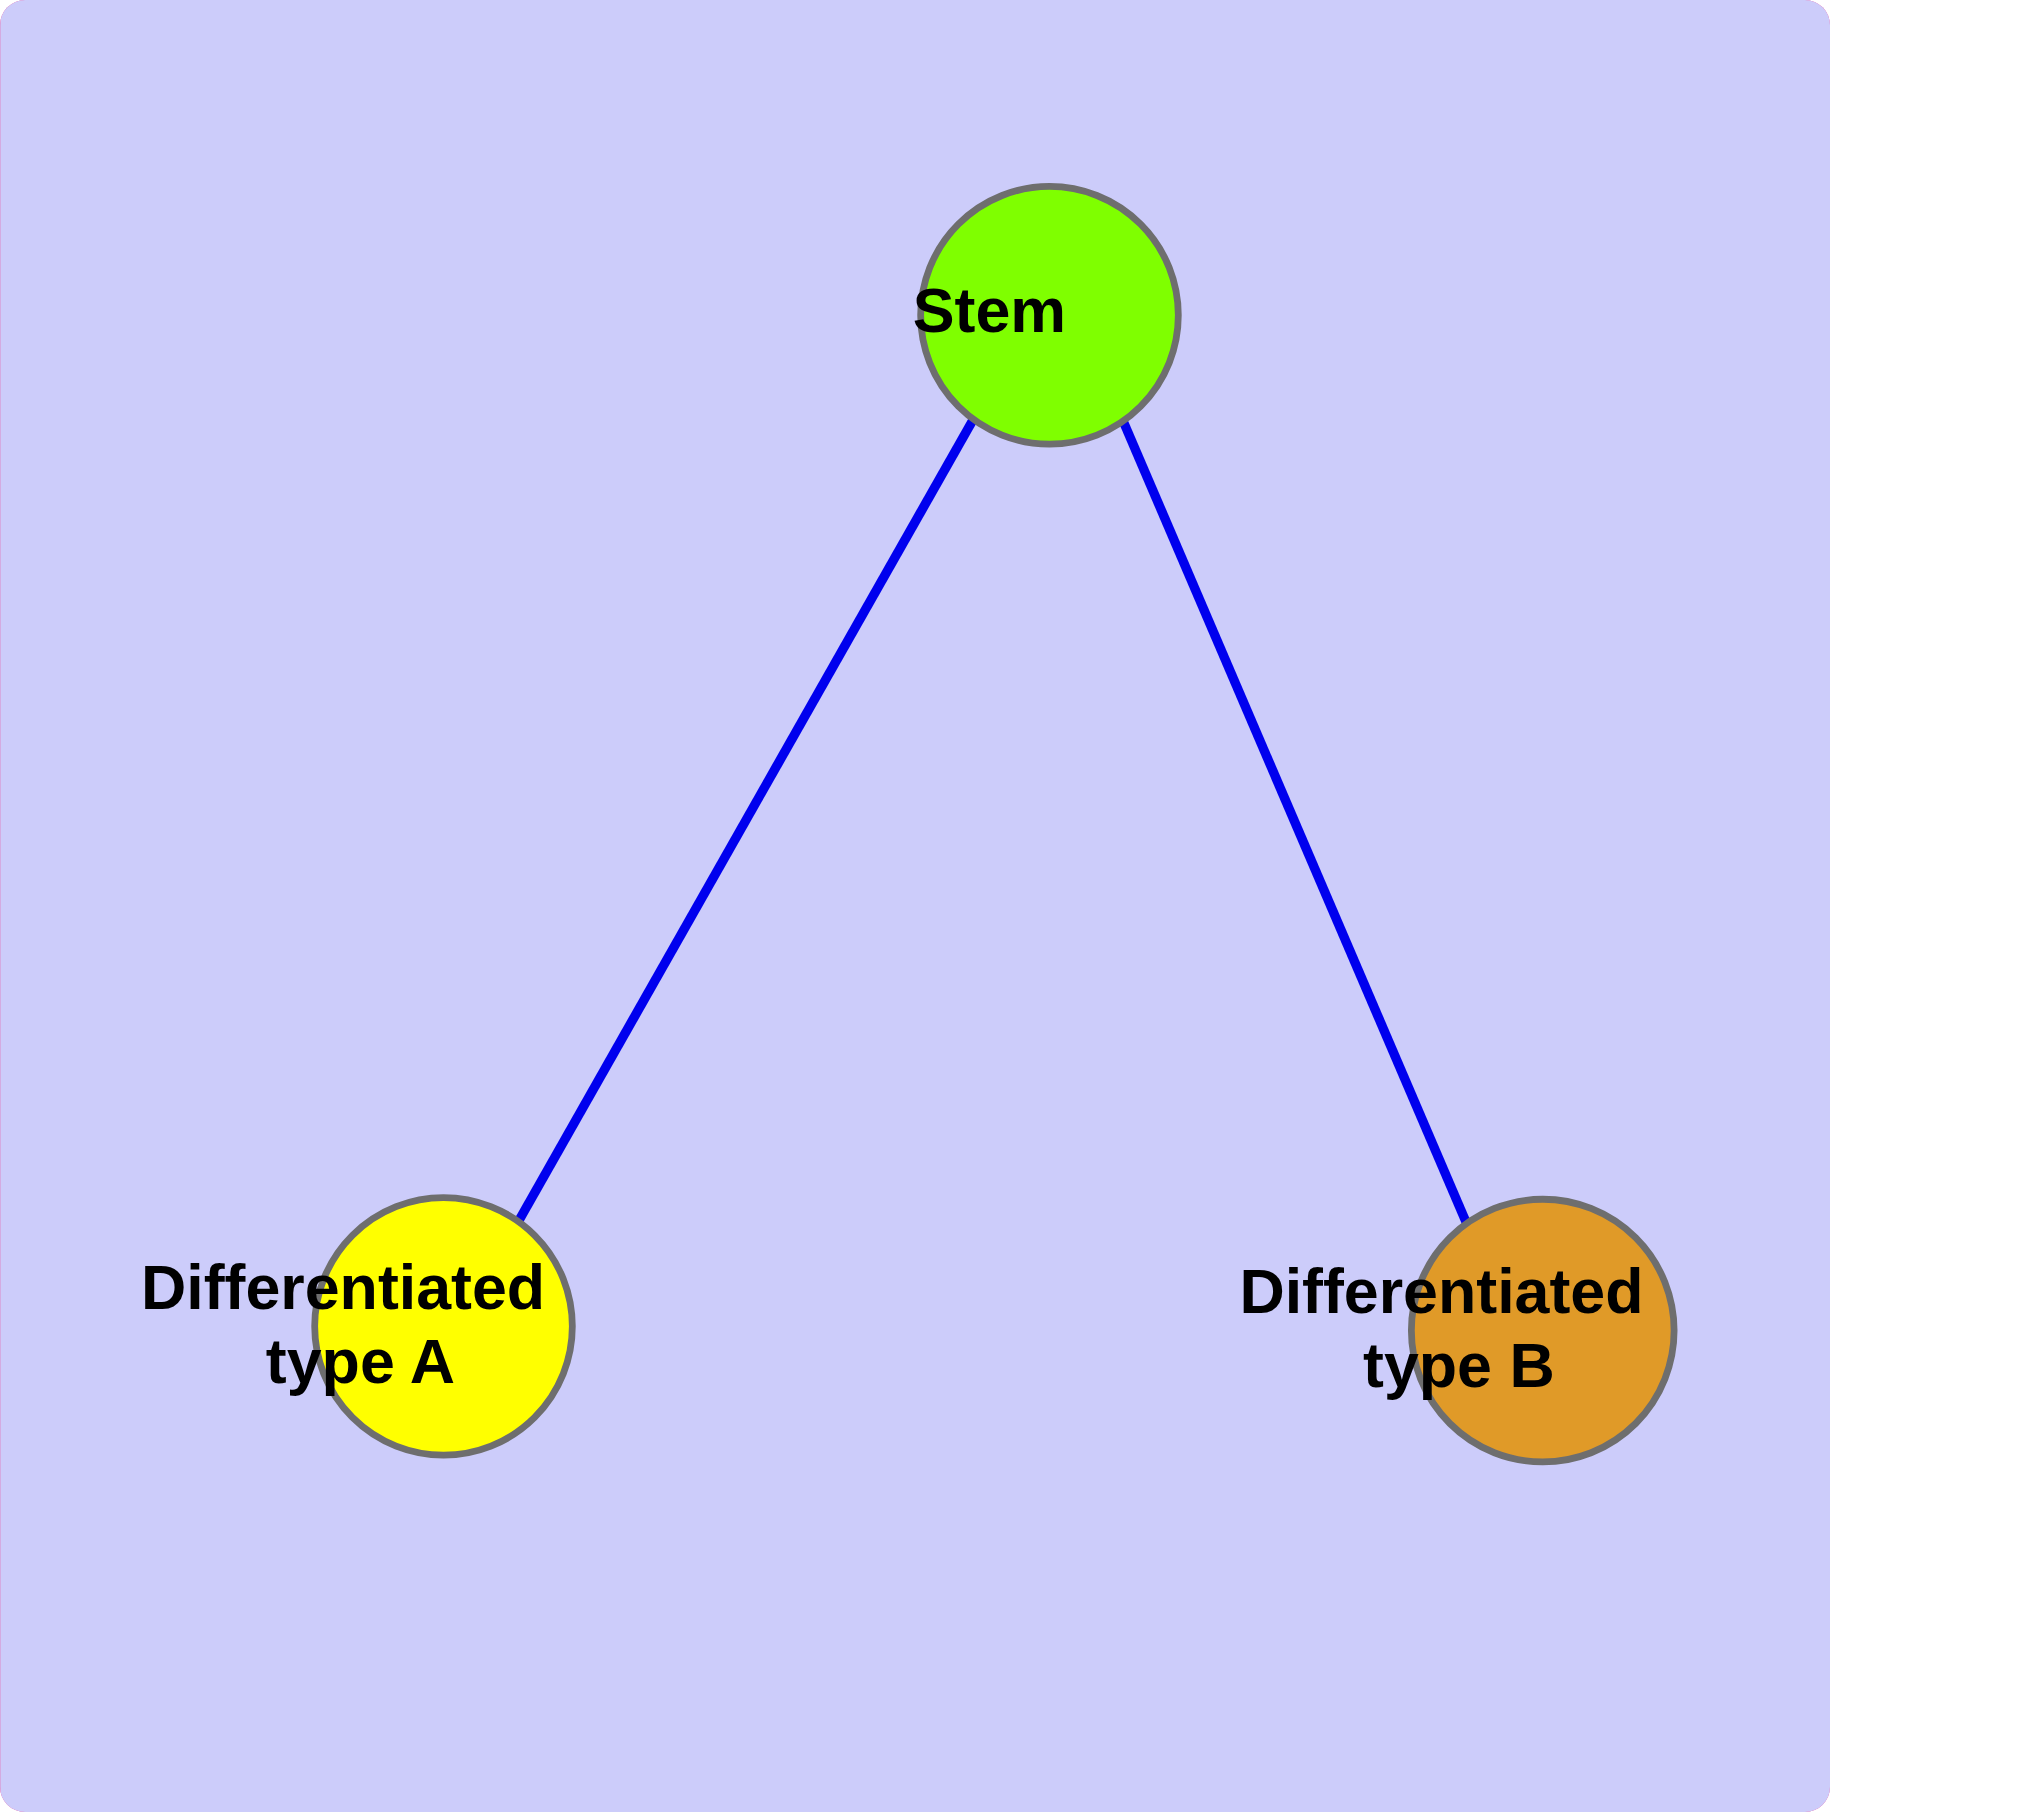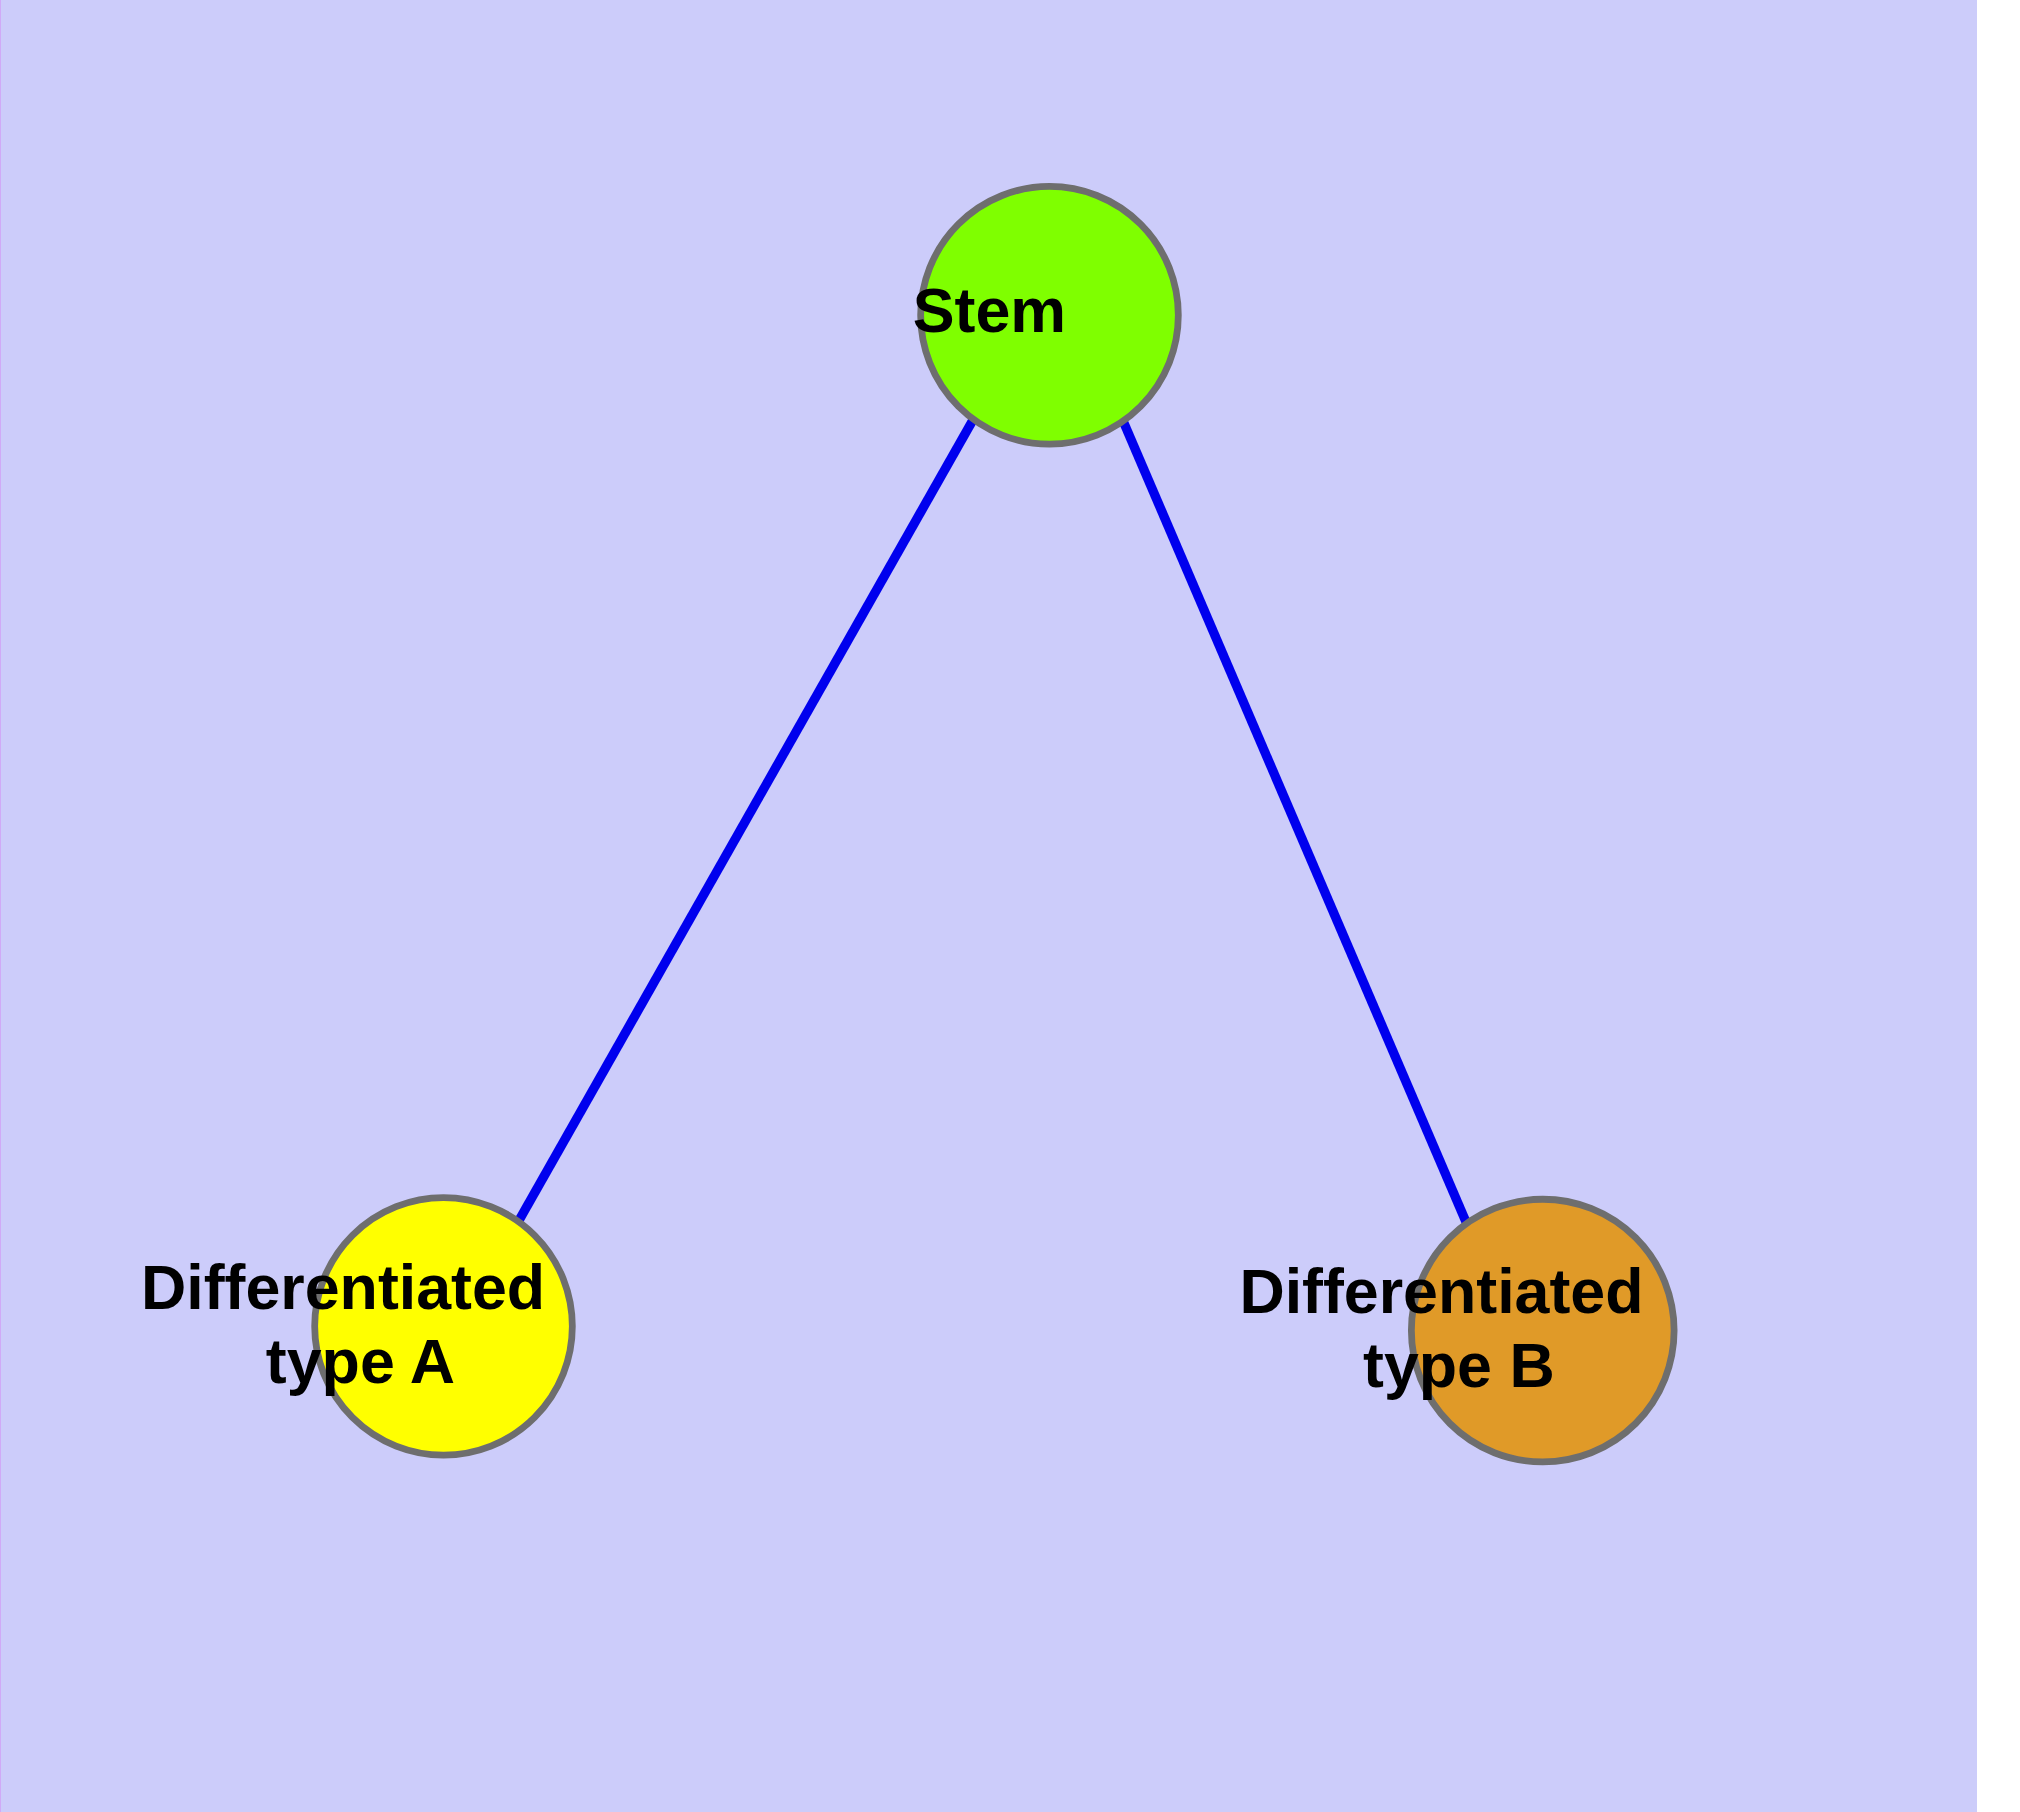--- a/index.html
+++ b/index.html
@@ -42,21 +42,21 @@
     dominant-baseline: middle;
     text-anchor: middle;
     paint-order: normal;
     white-space: pre;
   }
   .node-label tspan { font-family: "Liberation Sans", sans-serif; }
 </style>
 </head>
 <body>
 
-<div id="canvas" style="width: 1977px; height: 1812px; background: #d946ef;">
+<div id="canvas" style="width: 1830px; height: 1812px; background: #ec4899; border-radius: 25px;">
 
   <svg id="graph-svg" viewBox="0 0 2384 2138" style="width: 2021px; height: 1812px;">
 
     <rect x="0" y="0" width="2384" height="2138" fill="#ccccfa"></rect>
 
     <g>
       <line class="edge-line" x1="1148" y1="495" x2="612" y2="1440" stroke="#0000ee" stroke-width="11"></line>
       <line class="edge-line" x1="1325" y1="497" x2="1730" y2="1443" stroke="#0000ee" stroke-width="11"></line>
     </g>
 

